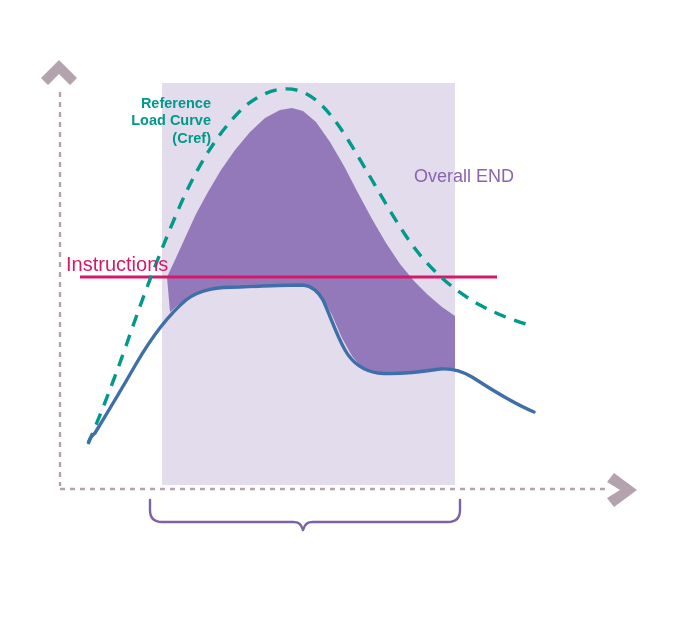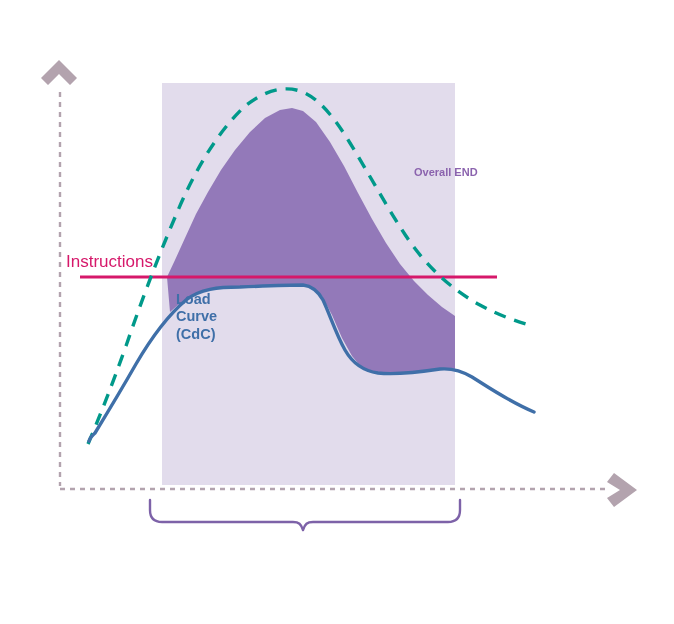--- a/index.html
+++ b/index.html
@@ -47,29 +47,29 @@
     width: 120px;
     text-align: left;
     color: #3F6FA8;
     font-weight: bold;
     font-size: 14.5px;
   }
   .label-end {
     left: 414px;
     top: 166px;
     color: #8B63AE;
-    font-weight: bold;
-    font-size: 11px;
+    font-weight: normal;
+    font-size: 18px;
   }
   .label-instructions {
     left: 66px;
     top: 252px;
     color: #D6186A;
     font-weight: normal;
-    font-size: 17px;
+    font-size: 20px;
   }
   .caption {
     position: absolute;
     left: 37px;
     top: 533px;
     width: 600px;
     text-align: center;
     color: #7D62A8;
     font-size: 14.5px;
     line-height: 1.45;
@@ -134,23 +134,23 @@
              L 150 510
              C 150 518, 154 522, 162 522
              L 293 522
              C 299 522, 301 524, 303 530
              C 305 524, 307 522, 313 522
              L 448 522
              C 456 522, 460 518, 460 510
              L 460 500"></path>
   </svg>
 
+  <div class="label label-cref">Reference
+Load Curve
+(Cref)</div>
 
-  <div class="label label-cdc">Load
-Curve
-(CdC)</div>
 
   <div class="label label-end">Overall END</div>
 
   <div class="label label-instructions">Instructions</div>
 
 
 </div>
 
 </body></html>

